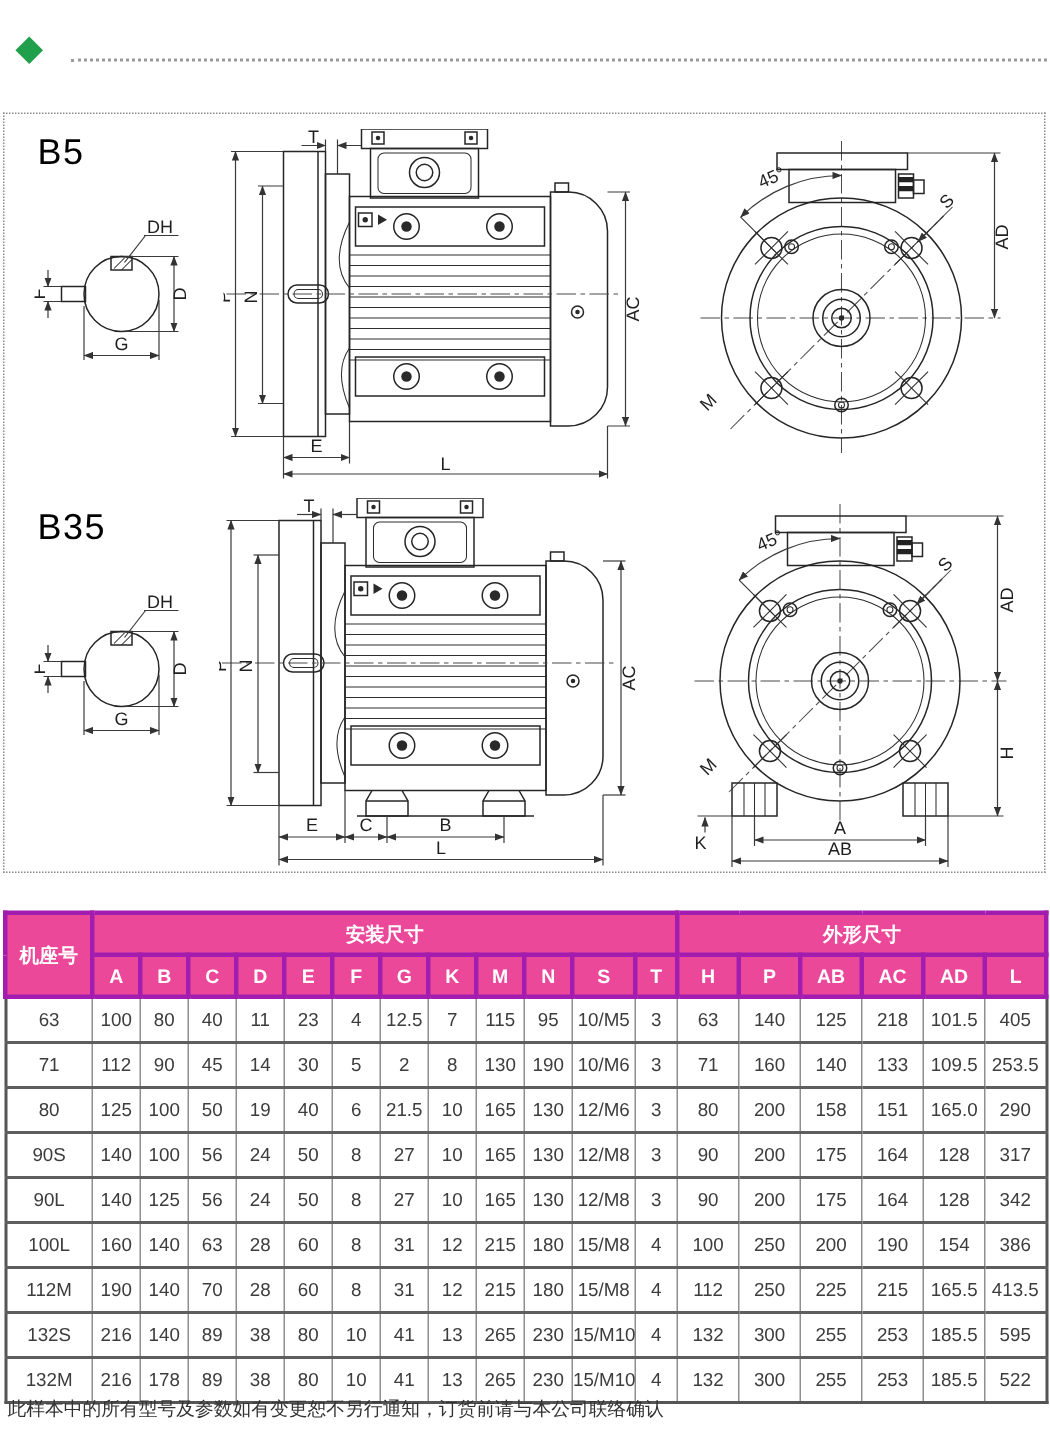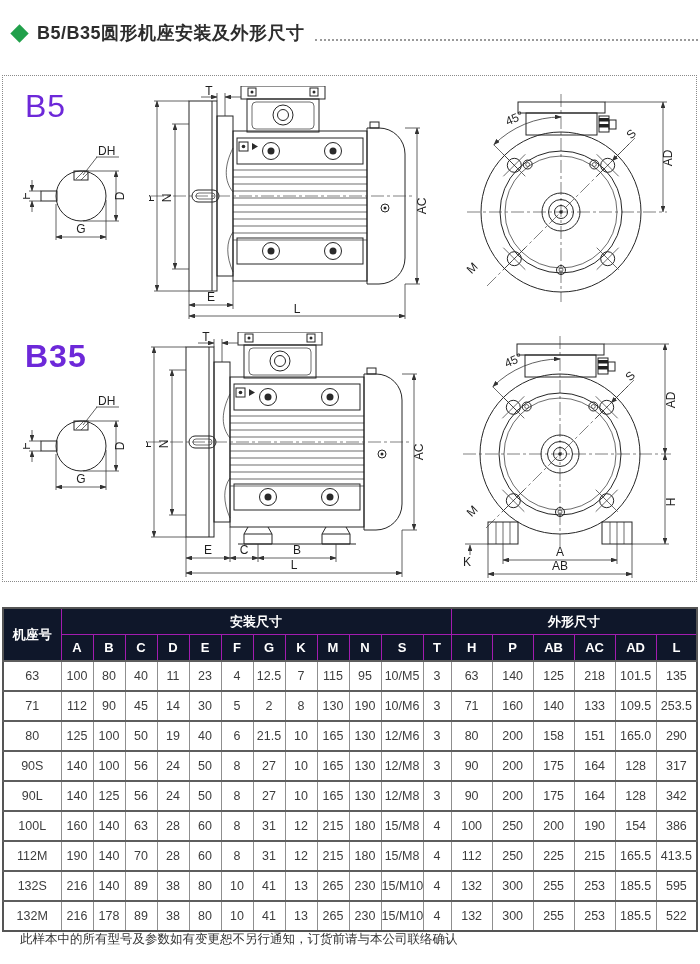--- a/index.html
+++ b/index.html
@@ -7,43 +7,42 @@
     width:700px;height:964px;position:relative;background:#ffffff;
     font-family:"Liberation Sans",sans-serif;overflow:hidden;
   }
   
   .header{position:absolute;top:18px;left:8px;right:2px;height:30px;display:flex;align-items:center;}
   .diamond{width:13px;height:13px;background:#21a04b;transform:rotate(45deg);margin:0 11px 0 5px;flex:0 0 auto;}
   .title{font-size:18px;font-weight:bold;color:#2d2d2d;letter-spacing:0.5px;white-space:nowrap;}
   .dotlead{flex:1 1 auto;border-bottom:2px dotted #9a9a9a;height:13px;margin-left:10px;}
   
   .panel{position:absolute;left:2px;top:75px;width:693px;height:505px;border:1px dotted #8a8a8a;}
-  .sec-label{position:absolute;font-size:32px;color:#6d28d9;letter-spacing:1px;}
+  .sec-label{position:absolute;font-size:24px;color:#000000;letter-spacing:1px;}
   .dwg{position:absolute;}
   svg{display:block;}
   svg text{font-family:"Liberation Sans",sans-serif;font-size:12px;fill:#1f1f1f;}
   .oln{stroke:#262626;stroke-width:1;fill:none;}
   .thin{stroke:#2e2e2e;stroke-width:0.7;fill:none;}
   .dim{stroke:#3a3a3a;stroke-width:0.8;fill:none;}
   .cl{stroke:#4a4a4a;stroke-width:0.7;fill:none;stroke-dasharray:13 3 3 3;}
   
   .dim-table{position:absolute;top:607px;left:2px;width:695px;border-collapse:collapse;table-layout:fixed;
     text-align:center;font-size:12.5px;color:#3d3d3d;border:2px solid #555;}
-  .dim-table th{background:#0f172a;color:#ffffff;font-weight:bold;border:1px solid #a21caf;
+  .dim-table th{background:#ec4899;color:#ffffff;font-weight:bold;border:3px solid #a21caf;
     font-size:13px;height:25px;padding:0;}
   .dim-table td{background:#ffffff;border:1px solid #8f8f8f;border-top:2px solid #5e5e5e;height:28px;padding:0;}
   
-  .footnote{position:absolute;top:931px;left:20px;font-size:12.5px;color:#333333;}
+  .footnote{position:absolute;top:931px;left:5px;font-size:12.5px;color:#333333;}
 </style>
 </head>
 <body>
 
 <div class="header">
   <div class="diamond"></div>
-  <div class="title">B5/B35圆形机座安装及外形尺寸</div>
   <div class="dotlead"></div>
 </div>
 
 <div class="panel">
 
   <div class="sec-label" style="left:22px;top:12px;">B5</div>
 
   <svg class="dwg" style="left:20px;top:68px;" width="105" height="108" viewBox="0 0 105 108">
     <defs>
       <pattern id="hch1" width="5" height="5" patternUnits="userSpaceOnUse" patternTransform="rotate(45)">
@@ -191,21 +190,21 @@
     <path class="dim" d="M102,29 A95,95 0 0 0 34.8,56.8" marker-start="url(#ar3)" marker-end="url(#ar3)"></path>
     <text x="57" y="34" text-anchor="middle" font-size="11" transform="rotate(-24 57 34)">45°</text>
     <line class="dim" x1="170" y1="56" x2="153" y2="73" marker-end="url(#ar3)"></line>
     <text x="175" y="49" text-anchor="middle" transform="rotate(-45 175 49)">S</text>
     <line class="dim" x1="146" y1="14" x2="208" y2="14"></line>
     <line class="dim" x1="204" y1="14" x2="204" y2="124" marker-start="url(#ar3)" marker-end="url(#ar3)"></line>
     <text x="213" y="70" text-anchor="middle" transform="rotate(-90 213 70)">AD</text>
     <text x="16" y="183" text-anchor="middle" transform="rotate(-45 16 183)">M</text>
   </svg>
 
-  <div class="sec-label" style="left:22px;top:262px;font-weight:bold;">B35</div>
+  <div class="sec-label" style="left:22px;top:262px;">B35</div>
 
   <svg class="dwg" style="left:20px;top:318px;" width="105" height="108" viewBox="0 0 105 108">
     <defs>
       <pattern id="hch2" width="5" height="5" patternUnits="userSpaceOnUse" patternTransform="rotate(45)">
         <line x1="0" y1="0" x2="0" y2="5" stroke="#4a4a4a" stroke-width="1.3"></line>
       </pattern>
       <marker id="ar6" viewBox="0 0 8 6" refX="7.5" refY="3" markerWidth="8" markerHeight="6" orient="auto-start-reverse">
           <path d="M0,0L8,3L0,6Z" fill="#333"></path>
         </marker>
     </defs>
@@ -455,21 +454,21 @@
         <td>7</td>
         <td>115</td>
         <td>95</td>
         <td>10/M5</td>
         <td>3</td>
         <td>63</td>
         <td>140</td>
         <td>125</td>
         <td>218</td>
         <td>101.5</td>
-        <td>135</td>
+        <td>405</td>
       </tr>
       <tr>
         <td>71</td>
         <td>112</td>
         <td>90</td>
         <td>45</td>
         <td>14</td>
         <td>30</td>
         <td>5</td>
         <td>2</td>

